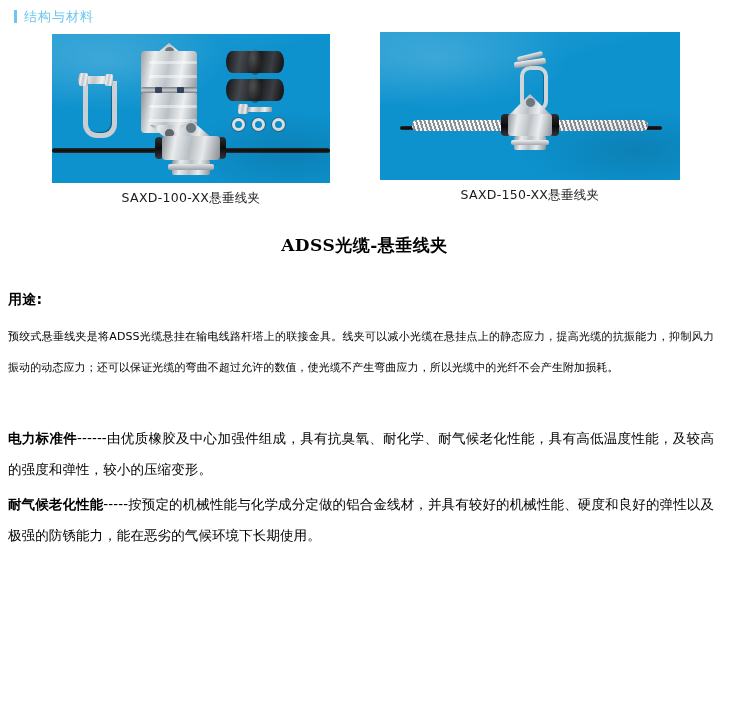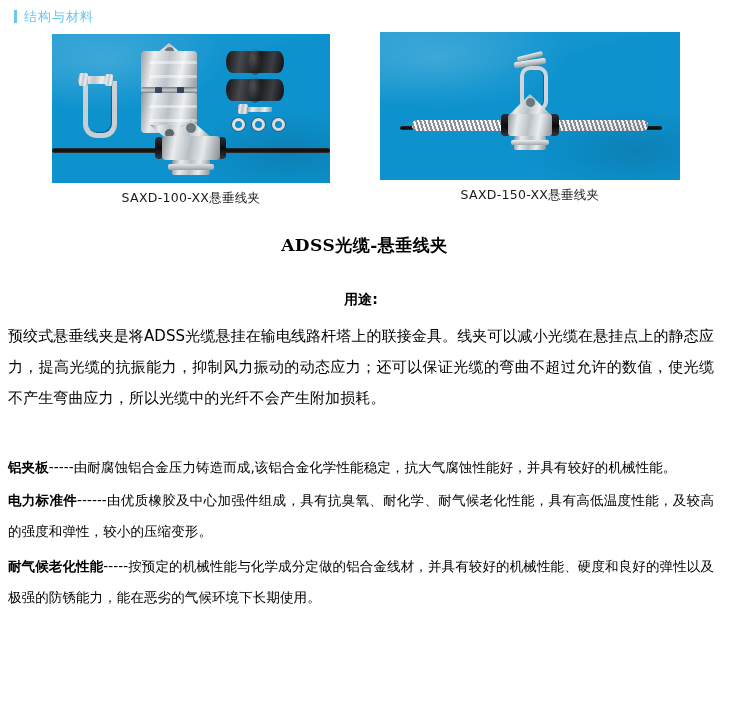--- a/index.html
+++ b/index.html
@@ -291,24 +291,23 @@
     width: 706px;
   }
   .block { margin-bottom: 0; }
   .sec-heading {
     font-weight: bold;
     font-size: 14px;
     line-height: 28px;
     color: #000;
     margin: 0;
     letter-spacing: 0.2px;
-    text-align: center;
   }
   .para {
-    font-size: 15px;
+    font-size: 11px;
     line-height: 31px;
     color: #000;
     margin: 0;
     text-align: justify;
     letter-spacing: 0.1px;
   }
   .gap-usage { height: 8px; }
   .gap-struct { height: 30px; }
   .item {
     font-size: 13.5px;
@@ -423,23 +422,20 @@
     <div class="sec-heading">用途:</div>
     <div class="gap-usage"></div>
     <div class="para">预绞式悬垂线夹是将ADSS光缆悬挂在输电线路杆塔上的联接金具。线夹可以减小光缆在悬挂点上的静态应力，提高光缆的抗振能力，抑制风力振动的动态应力；还可以保证光缆的弯曲不超过允许的数值，使光缆不产生弯曲应力，所以光缆中的光纤不会产生附加损耗。</div>
   </div>
 
   <div class="gap-struct"></div>
 
   <div class="block">
     <div class="gap-usage"></div>
 
-    <div class="item">
-      <b>铝夹板</b><span>-----</span><span>由耐腐蚀铝合金压力铸造而成,该铝合金化学性能稳定，抗大气腐蚀性能好，并具有较好的机械性能。</span>
-    </div>
     <div class="spacer-sm"></div>
 
     <div class="item">
       <b>电力标准件</b><span>------</span><span>由优质橡胶及中心加强件组成，具有抗臭氧、耐化学、耐气候老化性能，具有高低温度性能，及较高的强度和弹性，较小的压缩变形。</span>
     </div>
     <div class="spacer-sm"></div>
 
     <div class="spacer-sm"></div>
 
     <div class="item">

